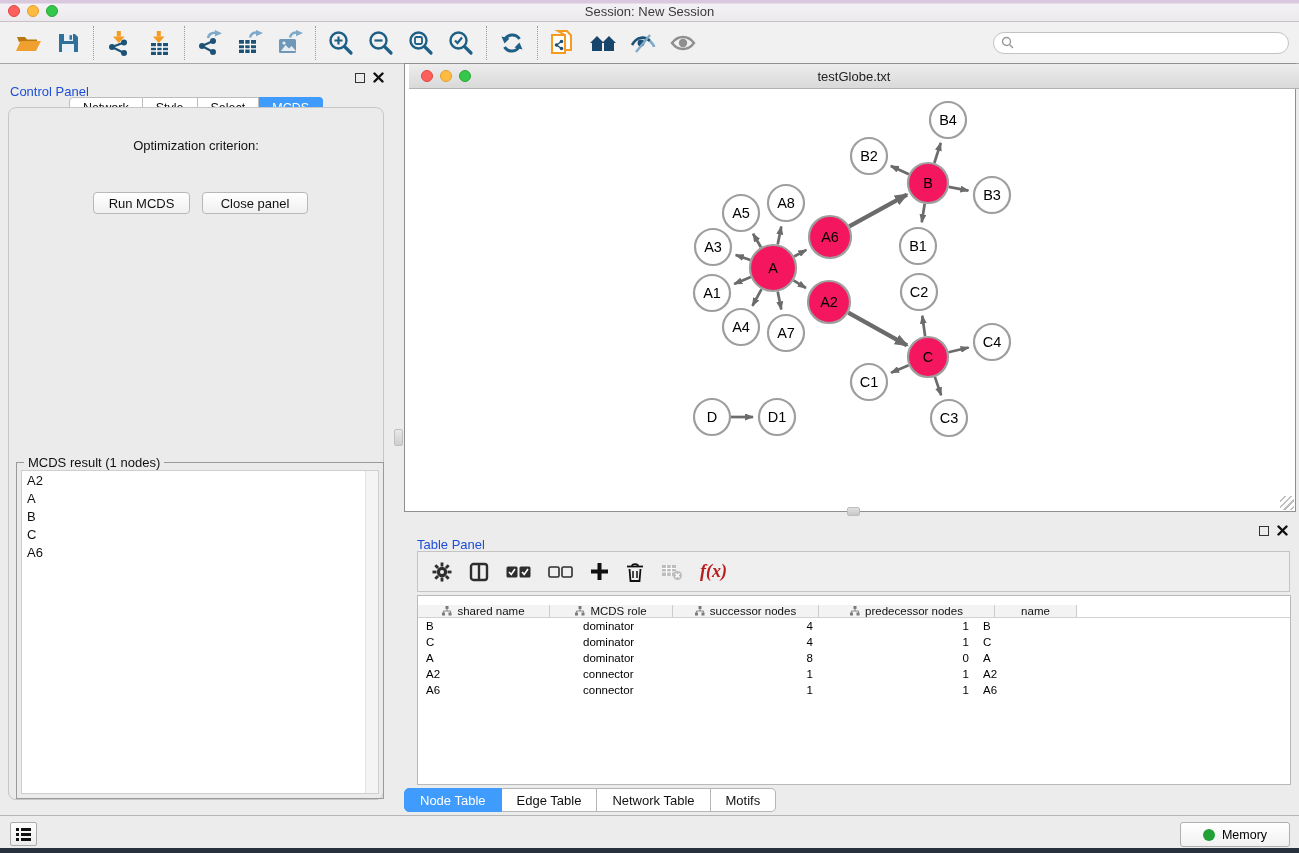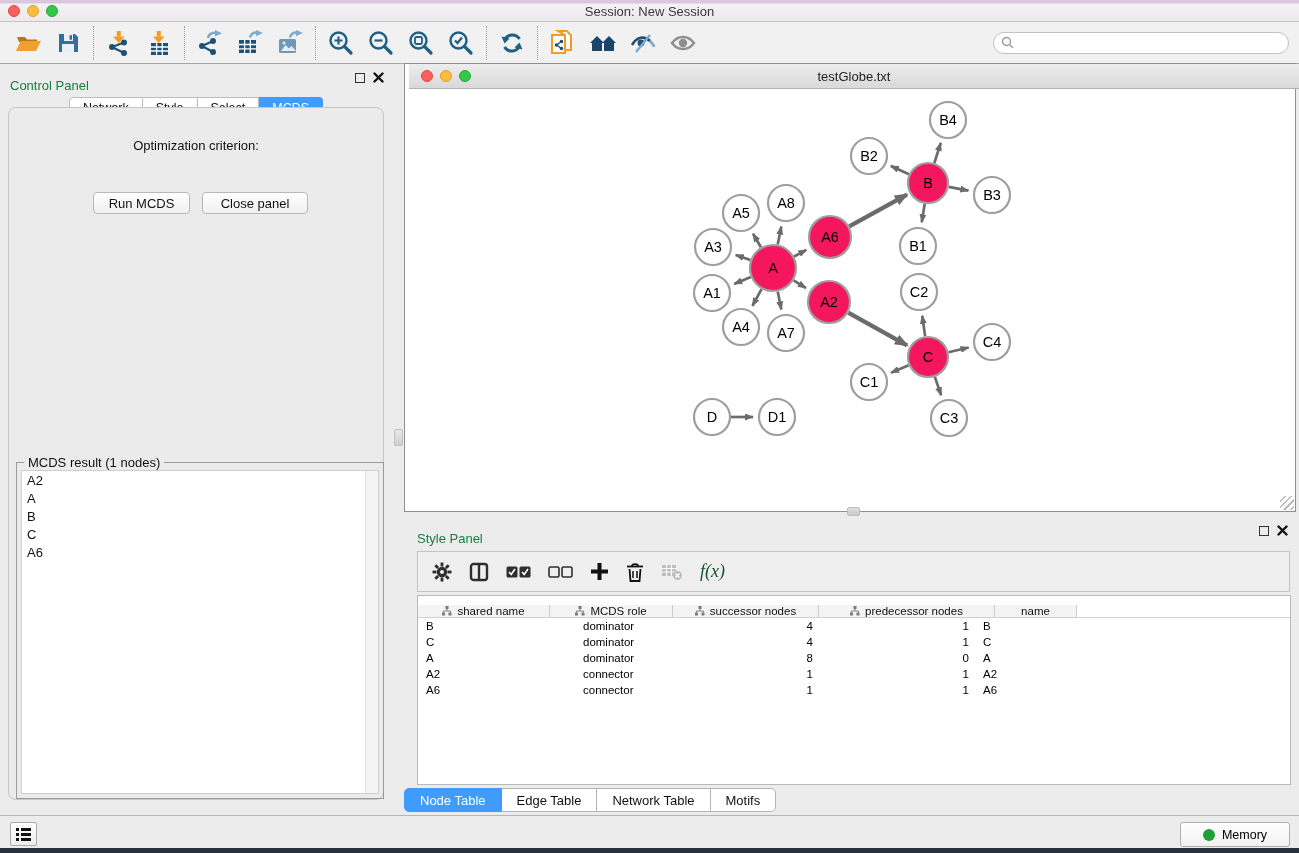--- a/index.html
+++ b/index.html
@@ -23,21 +23,21 @@
   .tbi { width:40px; height:36px; display:flex; align-items:center; justify-content:center; }
   .tsep { width:1px; height:34px; border-left:1px dotted #9b9b9b; margin:0 5px; }
   #search-wrap { margin-left:auto; margin-right:10px; width:296px; height:22px;
     background:#fff; border:1px solid #c3c3c3; border-radius:11px;
     display:flex; align-items:center; padding-left:7px; }
   #search-input { border:none; outline:none; flex:1; height:18px; font-size:12px;
     background:transparent; margin-left:4px; }
   
   #control-panel { left:0; top:64px; width:392px; height:751px; }
   .panel-head { position:absolute; left:0; top:0; width:100%; height:28px; }
-  .panel-title { position:absolute; left:10px; top:14px; font-size:13px; color:#15803d; }
+  .panel-title { position:absolute; left:10px; top:20px; font-size:13px; color:#1d4ed8; }
   .ph-btns { position:absolute; right:8px; top:8px; display:flex; gap:8px; align-items:center; }
   .float-box { width:10px; height:10px; border:1.5px solid #333; }
   #cp-tabs { position:absolute; left:0; top:33px; width:100%; display:flex; justify-content:center; }
   .tab { height:21px; line-height:21px; padding:0 13px; font-size:12.5px; background:#fff;
     border:1px solid #bdbdbd; border-left:none; color:#111; }
   .tab:first-child { border-left:1px solid #bdbdbd; border-radius:4px 0 0 4px; }
   .tab:last-child { border-radius:0 4px 4px 0; }
   .tab.active { background:#3f9cfd; border-color:#3f9cfd; color:#fff; }
   #cp-box { position:absolute; left:8px; top:43px; width:376px; height:693px;
     border:1px solid #c6c6c6; border-radius:8px; background:#ebebeb; }
@@ -76,21 +76,21 @@
   #net-title { position:absolute; width:100%; text-align:center; top:5px; font-size:13px; color:#222; }
   #net-canvas { position:absolute; left:0; top:25px; width:890px; height:422px; background:#fff; }
   #resize-grip { position:absolute; right:1px; bottom:1px; width:14px; height:14px;
     background:repeating-linear-gradient(135deg, transparent 0 3px, #bdbdbd 3px 4.5px); }
   
   #table-panel { left:404px; top:517px; width:895px; height:298px; }
   #tp-toolbar { position:absolute; left:13px; top:34px; width:873px; height:41px;
     background:#efefef; border:1px solid #c4c4c4; display:flex; align-items:center;
     gap:17px; padding-left:14px; }
   .tpi { display:flex; align-items:center; justify-content:center; }
-  #fx-label { font-family:"Liberation Serif", serif; font-style:italic; font-size:18px; color:#14532d; }
+  #fx-label { font-family:"Liberation Serif", serif; font-style:italic; font-size:18px; color:#b91c1c;font-weight:bold; }
   #tp-table { position:absolute; left:13px; top:78px; width:874px; height:190px;
     background:#fff; border:1px solid #b9b9b9; overflow:hidden; }
   #tp-head { display:flex; height:22px; border-bottom:1px solid #d2d2d2;align-items:flex-end; }
   .th { background:#f3f3f3; border-right:1px solid #cccccc; display:flex;
     align-items:center; justify-content:center; gap:5px; font-size:11.5px; color:#111; }
   .trow { display:flex; height:16px; align-items:center; }
   .td { font-size:11.5px; color:#000; white-space:nowrap; }
   #tp-tabs { position:absolute; left:0; top:271px; width:100%; display:flex; justify-content:flex-start; }
   .btab { height:24px; line-height:24px; padding:0 15px; font-size:13px; background:#fff;
     border:1px solid #b5b5b5; border-left:none; color:#111; }
@@ -423,21 +423,21 @@
         </g>
       </svg>
     <div id="resize-grip"></div>
   </div>
 </div>
 
 <div id="h-grip" class="abs"></div>
 
 <div id="table-panel" class="abs">
   <div class="panel-head">
-    <div class="panel-title" style="left:13px;">Style Panel</div>
+    <div class="panel-title" style="left:13px;">Table Panel</div>
     <div class="ph-btns" style="right:11px;">
       <div class="float-box"></div>
       <svg width="11" height="11" viewBox="0 0 11 11">
         <path d="M1.5 1.5 L9.5 9.5 M9.5 1.5 L1.5 9.5" stroke="#111" stroke-width="2.4" stroke-linecap="round"></path>
       </svg>
     </div>
   </div>
   <div id="tp-toolbar">
     <div class="tpi">
       <svg width="20" height="20" viewBox="0 0 20 20">

